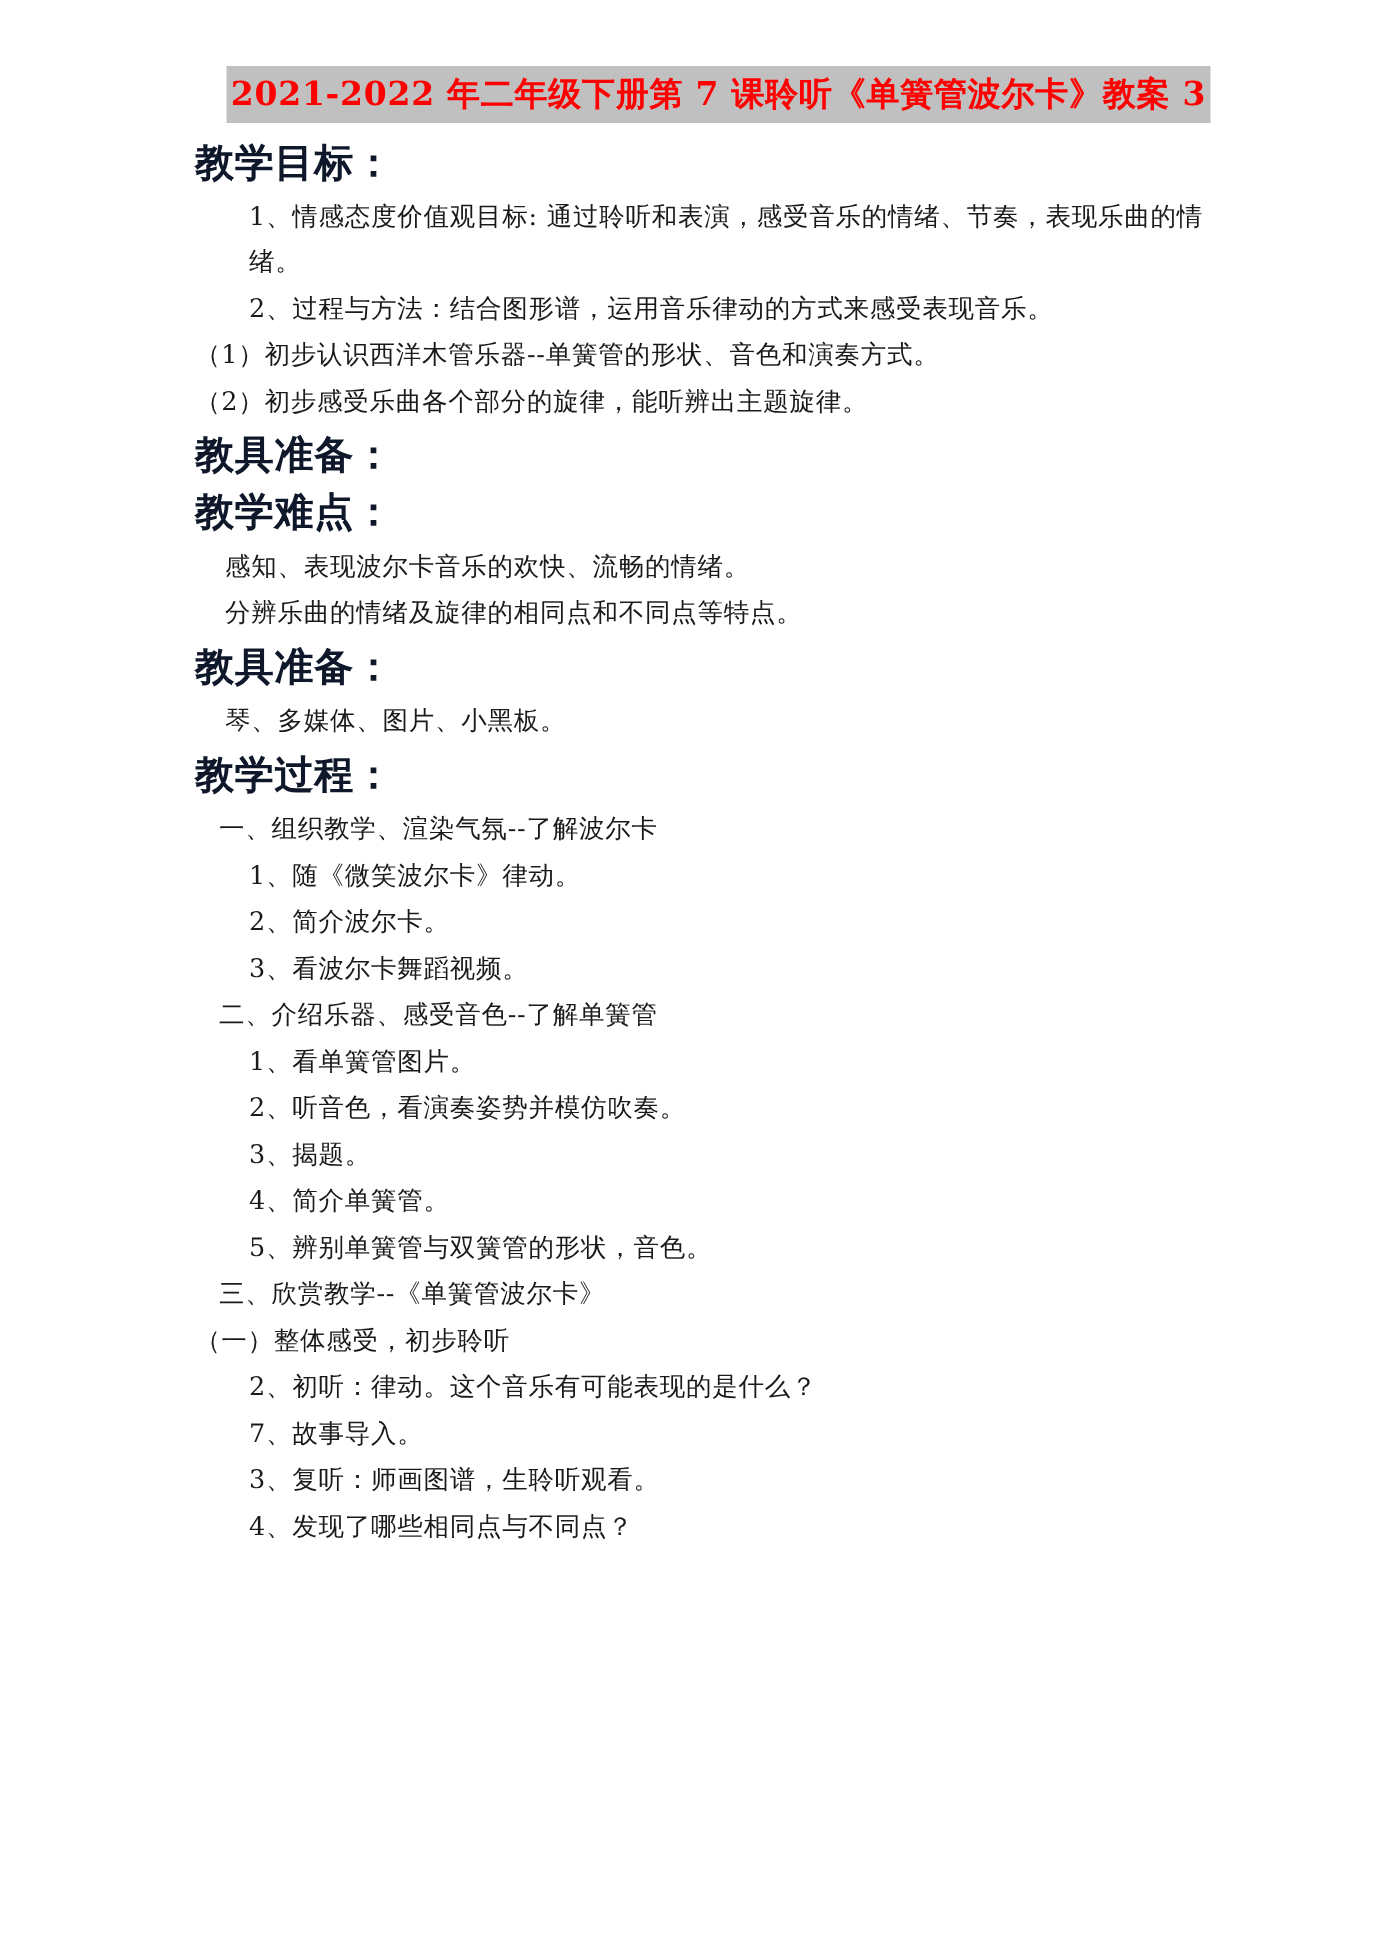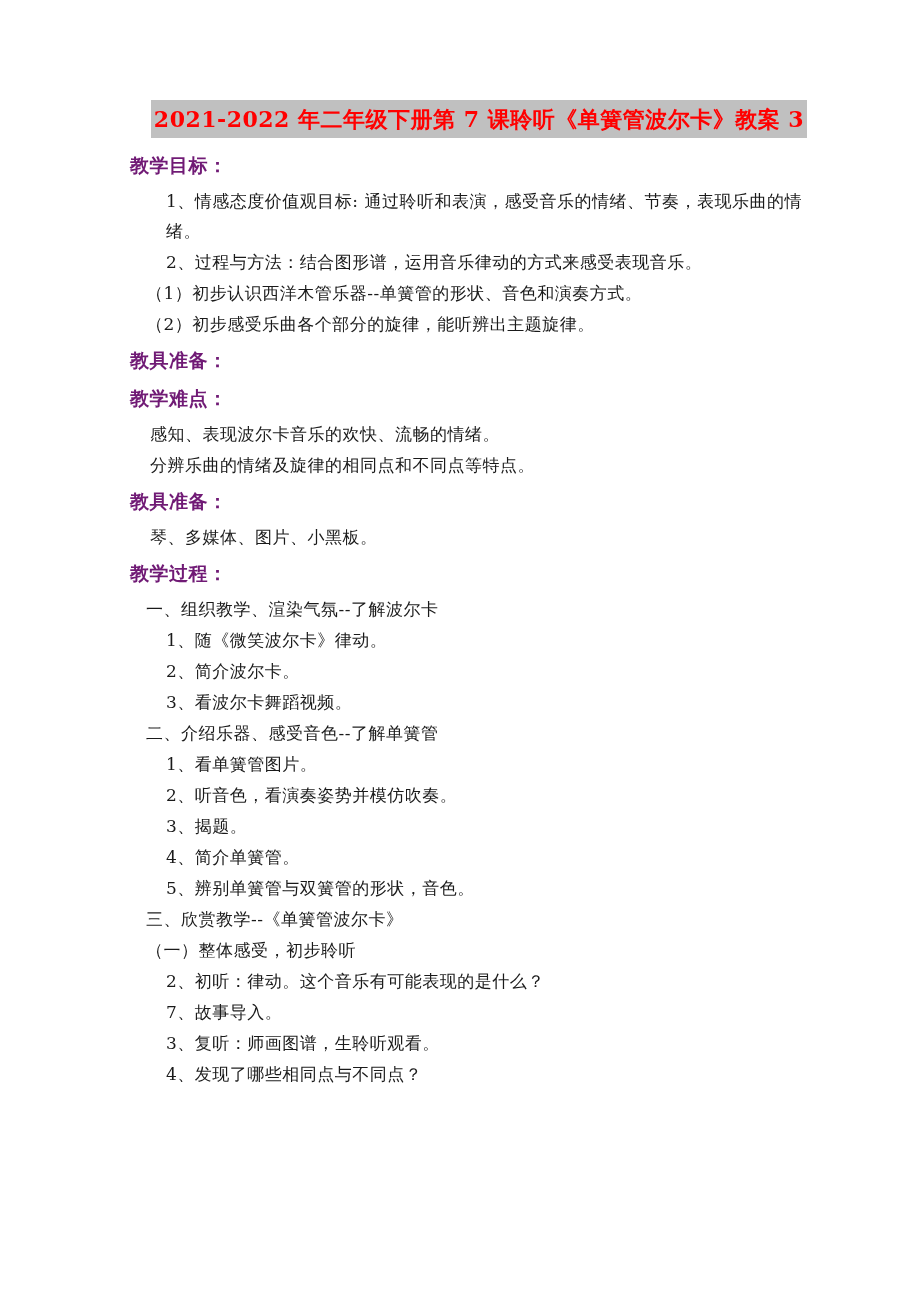--- a/index.html
+++ b/index.html
@@ -11,21 +11,21 @@
     width: 920px;
     height: 1302px;
     overflow: hidden;
     font-family: "DejaVu Serif", "Liberation Serif", serif;
     color: #1a1a1a;
   }
   .page {
     box-sizing: border-box;
     width: 920px;
     height: 1302px;
-    padding: 100px 92px 0 130px;
+    padding: 44px 92px 0 130px;
   }
   .title-row {
     text-align: center;
     margin: 0 0 10px 0;
   }
   .title-hl {
     display: inline-block;
     font-size: 22px;
     font-weight: bold;
     line-height: 38px;
@@ -33,29 +33,29 @@
     letter-spacing: 0.5px;
     white-space: nowrap;
   }
   .blk {
     margin: 0 0 1px 0;
     font-size: 17px;
     line-height: 30px;
     letter-spacing: 0.5px;
   }
   .heading {
-    font-size: 19px;
+    font-size: 26px;
     font-weight: bold;
     line-height: 34px;
     margin: 4px 0;
-    color: #701a75;
+    color: #0f172a;
   }
   .item-top   { margin-left: 16px; }
   .item-num   { margin-left: 36px; }
-  .item-paren { margin-left: 16px; }
+  .item-paren { margin-left: 0; }
   .body-indent{ margin-left: 20px; }
   .body-wrap  { text-indent: 22px; }
 </style>
 </head>
 <body>
 
 <div class="page">
   <div class="title-row">
     <span class="title-hl" style="color: rgb(255, 0, 0); background-color: rgb(192, 192, 192);">2021-2022 年二年级下册第 7 课聆听《单簧管波尔卡》教案 3</span>
   </div>

